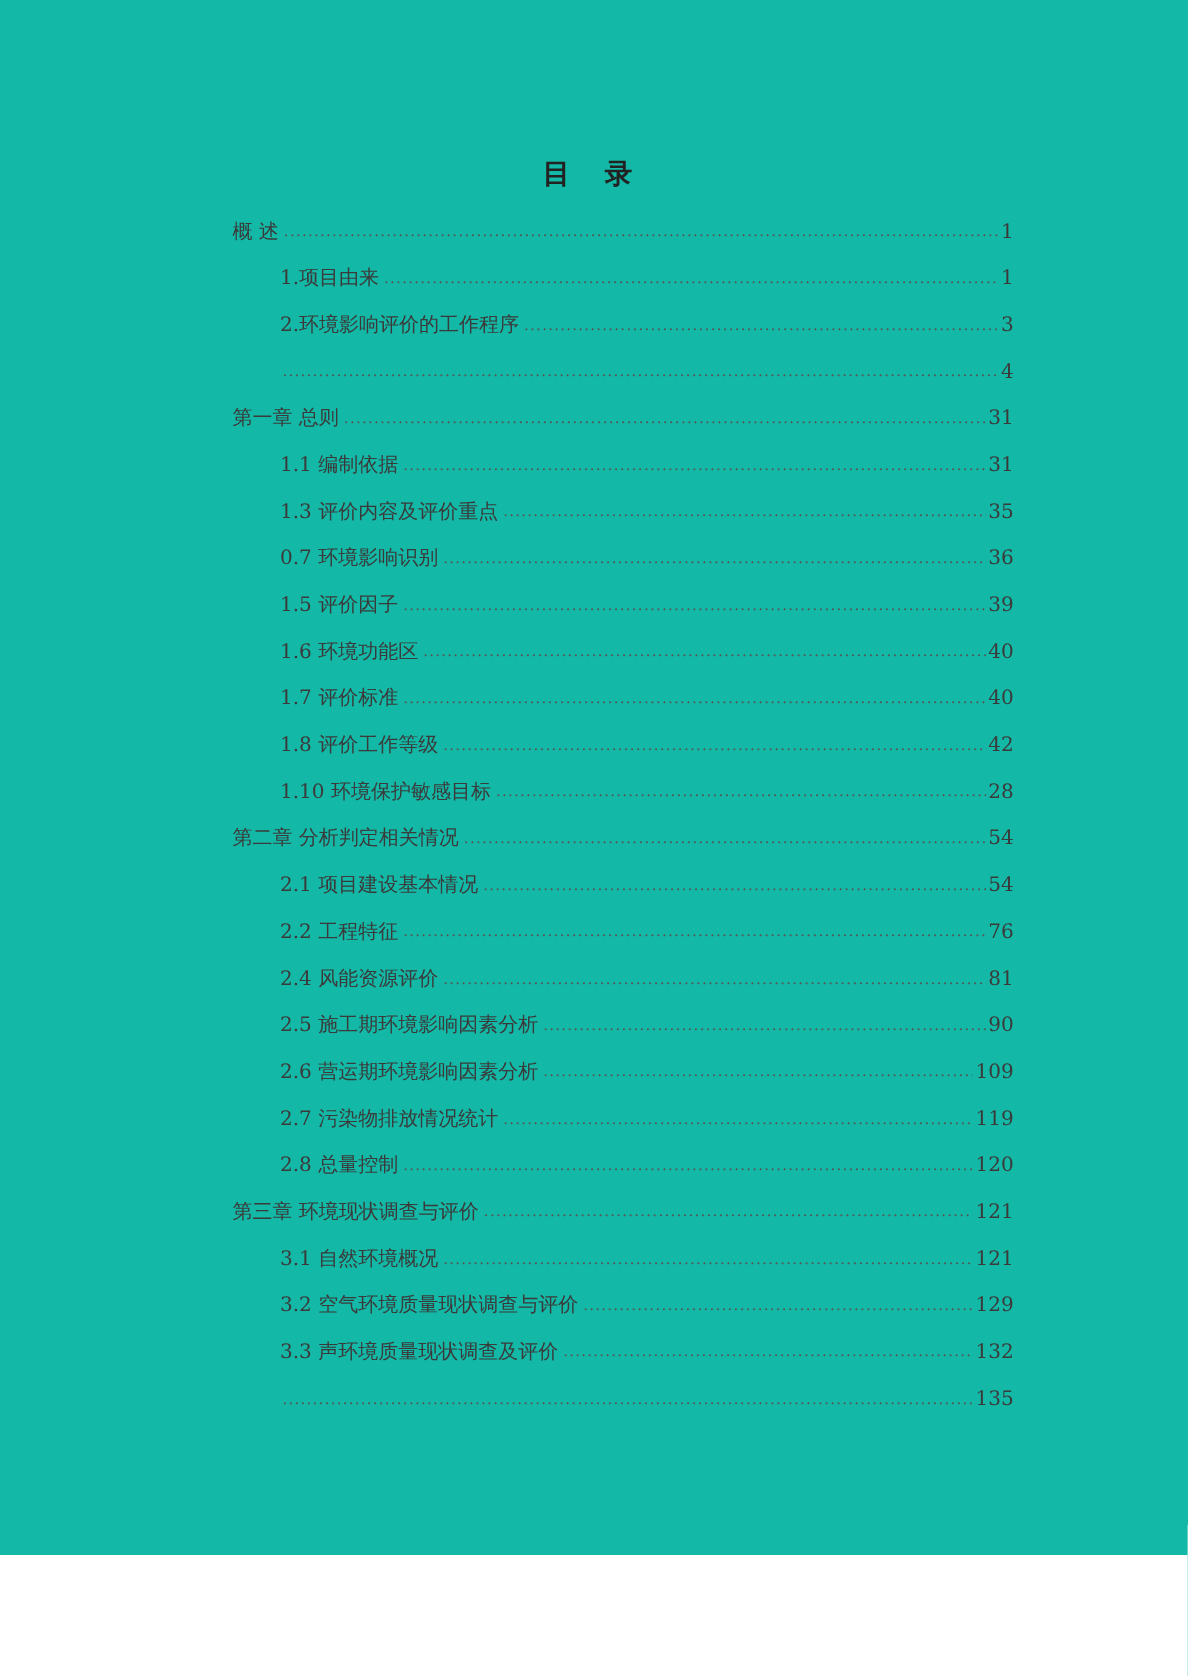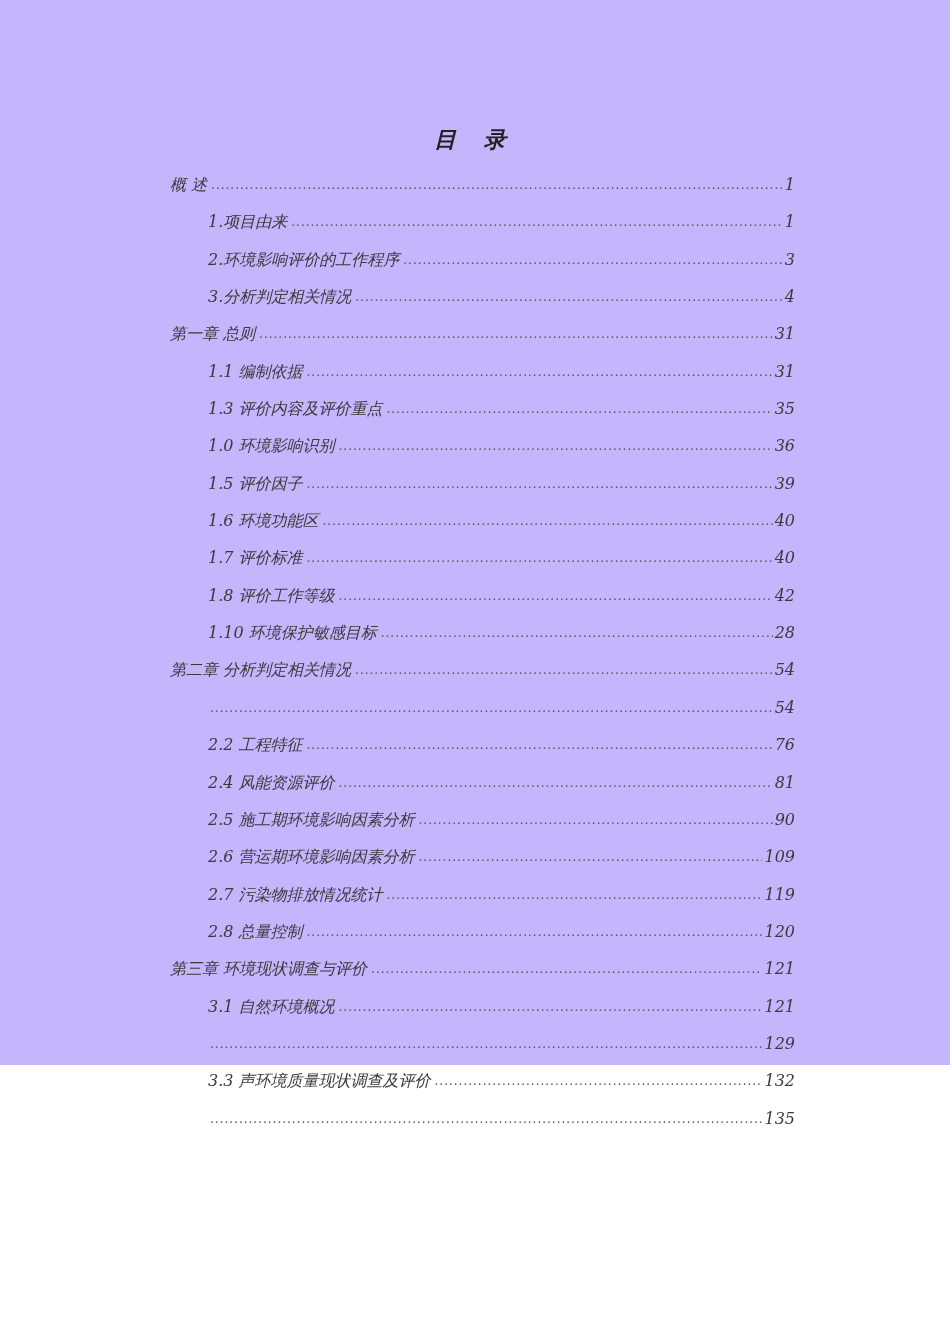--- a/index.html
+++ b/index.html
@@ -13,41 +13,40 @@
       position: relative;
       overflow: hidden;
       font-family: "DejaVu Serif", "Liberation Serif", serif;
       color: #3a3a3a;
     }
     .page {
       position: absolute;
       left: 0;
       top: 0;
       width: 950px;
-      height: 1065px;
-      background: #c4b5fd;
-      font-style: italic;
+      height: 1244px;
+      background: #14b8a6;
     }
     .toc-title {
       position: absolute;
       top: 124px;
       left: 0;
       width: 950px;
       text-align: center;
       font-family: "DejaVu Sans", "Liberation Sans", sans-serif;
       font-weight: bold;
       font-size: 22px;
       letter-spacing: 10px;
       color: #222;
       line-height: 32px;
     }
     .toc-list {
       position: absolute;
       top: 166px;
-      left: 170px;
+      left: 186px;
       width: 625px;
       margin: 0;
       padding: 0;
       list-style: none;
     }
     .toc-entry {
       display: flex;
       align-items: baseline;
       height: 37.35px;
       line-height: 37.35px;
@@ -96,41 +95,40 @@
       <span class="toc-label">1.项目由来</span>
       <span class="toc-dots"></span>
       <span class="toc-page">1</span>
     </li>
     <li class="toc-entry level-2">
       <span class="toc-label">2.环境影响评价的工作程序</span>
       <span class="toc-dots"></span>
       <span class="toc-page">3</span>
     </li>
     <li class="toc-entry level-2">
-      <span class="toc-label">3.分析判定相关情况</span>
       <span class="toc-dots"></span>
       <span class="toc-page">4</span>
     </li>
     <li class="toc-entry level-1">
       <span class="toc-label">第一章  总则</span>
       <span class="toc-dots"></span>
       <span class="toc-page">31</span>
     </li>
     <li class="toc-entry level-2">
       <span class="toc-label">1.1 编制依据</span>
       <span class="toc-dots"></span>
       <span class="toc-page">31</span>
     </li>
     <li class="toc-entry level-2">
       <span class="toc-label">1.3 评价内容及评价重点</span>
       <span class="toc-dots"></span>
       <span class="toc-page">35</span>
     </li>
     <li class="toc-entry level-2">
-      <span class="toc-label">1.0 环境影响识别</span>
+      <span class="toc-label">0.7 环境影响识别</span>
       <span class="toc-dots"></span>
       <span class="toc-page">36</span>
     </li>
     <li class="toc-entry level-2">
       <span class="toc-label">1.5 评价因子</span>
       <span class="toc-dots"></span>
       <span class="toc-page">39</span>
     </li>
     <li class="toc-entry level-2">
       <span class="toc-label">1.6 环境功能区</span>
@@ -151,20 +149,21 @@
       <span class="toc-label">1.10 环境保护敏感目标</span>
       <span class="toc-dots"></span>
       <span class="toc-page">28</span>
     </li>
     <li class="toc-entry level-1">
       <span class="toc-label">第二章  分析判定相关情况</span>
       <span class="toc-dots"></span>
       <span class="toc-page">54</span>
     </li>
     <li class="toc-entry level-2">
+      <span class="toc-label">2.1 项目建设基本情况</span>
       <span class="toc-dots"></span>
       <span class="toc-page">54</span>
     </li>
     <li class="toc-entry level-2">
       <span class="toc-label">2.2 工程特征</span>
       <span class="toc-dots"></span>
       <span class="toc-page">76</span>
     </li>
     <li class="toc-entry level-2">
       <span class="toc-label">2.4 风能资源评价</span>
@@ -195,20 +194,21 @@
       <span class="toc-label">第三章  环境现状调查与评价</span>
       <span class="toc-dots"></span>
       <span class="toc-page">121</span>
     </li>
     <li class="toc-entry level-2">
       <span class="toc-label">3.1 自然环境概况</span>
       <span class="toc-dots"></span>
       <span class="toc-page">121</span>
     </li>
     <li class="toc-entry level-2">
+      <span class="toc-label">3.2 空气环境质量现状调查与评价</span>
       <span class="toc-dots"></span>
       <span class="toc-page">129</span>
     </li>
     <li class="toc-entry level-2">
       <span class="toc-label">3.3 声环境质量现状调查及评价</span>
       <span class="toc-dots"></span>
       <span class="toc-page">132</span>
     </li>
     <li class="toc-entry level-2">
       <span class="toc-dots"></span>

